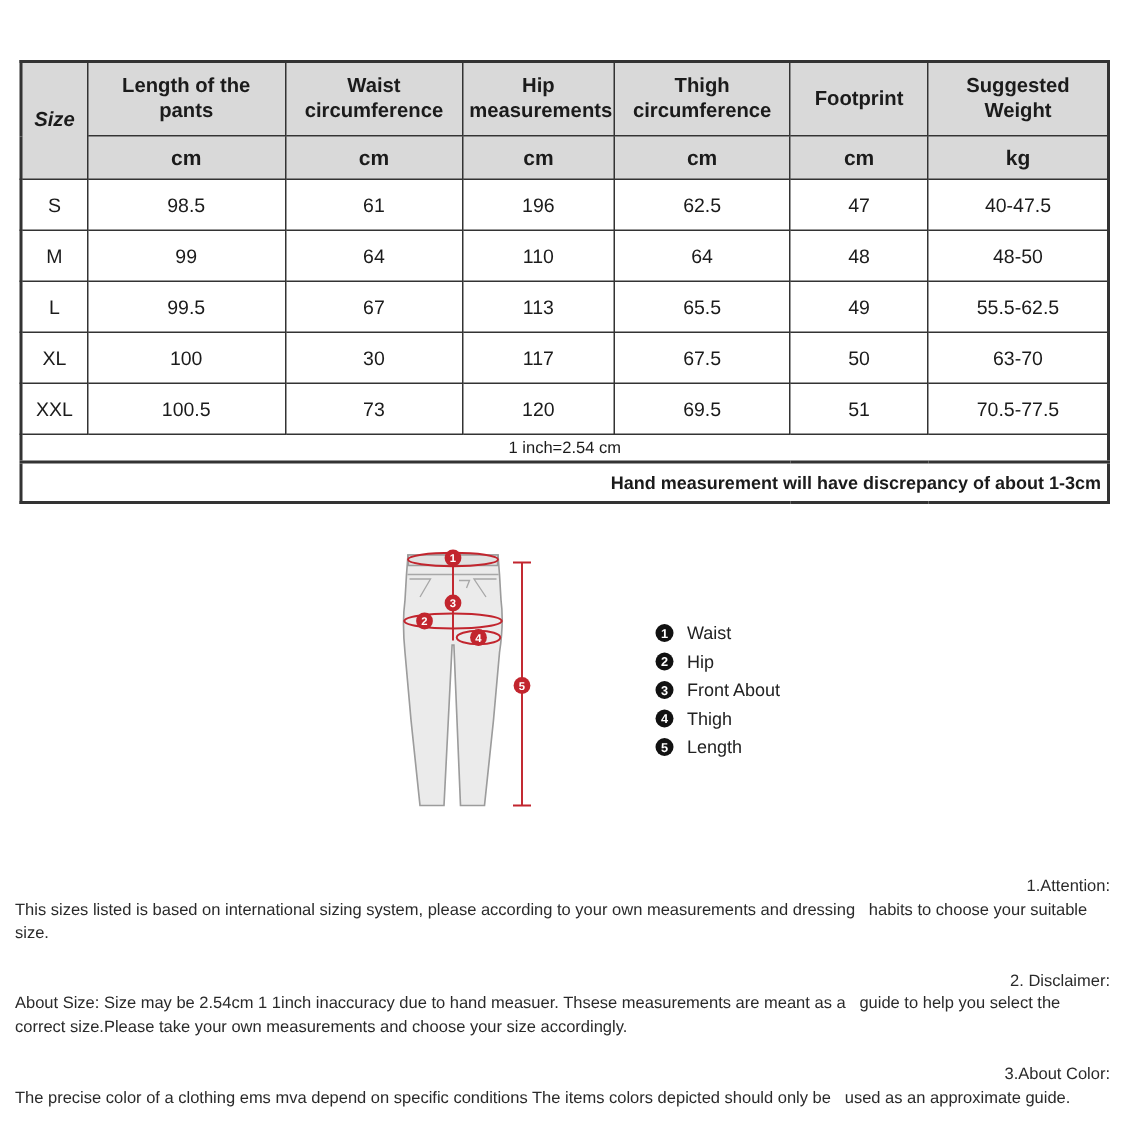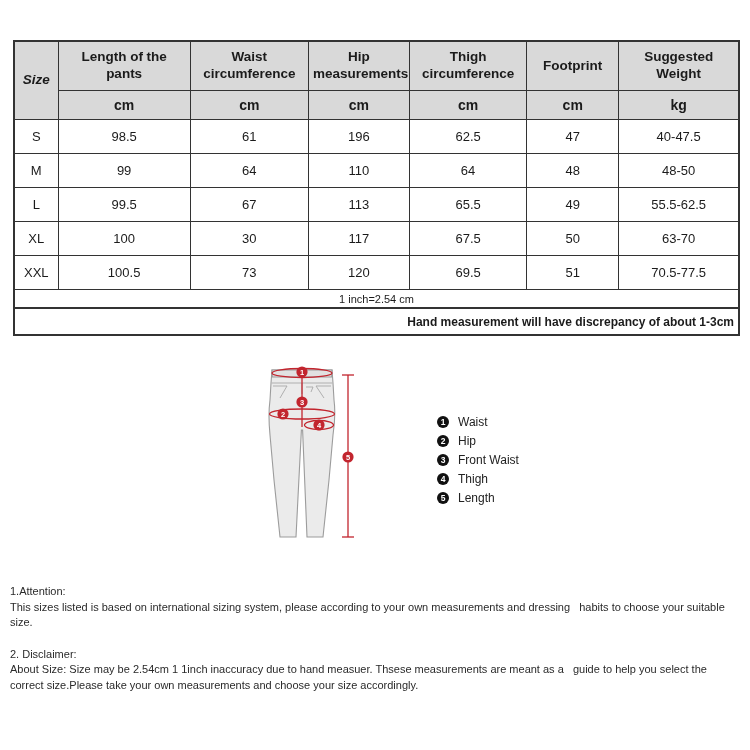--- a/index.html
+++ b/index.html
@@ -42,21 +42,21 @@
   .legend-num{
     width:12px;height:12px;border-radius:50%;background:var(--legend-marker);
     color:#fff;font-size:8.5px;font-weight:bold;
     display:inline-flex;align-items:center;justify-content:center;
     margin-right:9px;flex:0 0 12px;
   }
   .legend-label{font-size:12px;color:#222;}
   
   .notes{margin:16px 10px 0 10px;font-size:11px;line-height:15.5px;color:#2a2a2a;}
   .note{margin:0 0 16px 0;}
-  .note-heading{white-space:pre-wrap;}
+  .note-heading{white-space:pre-wrap;text-align:right;}
   .note-body{white-space:pre-wrap;}
 </style>
 </head>
 <body>
 
 <div class="table-wrap">
   <table class="size-chart">
     <colgroup>
       <col style="width:44px">
         <col style="width:132px">
@@ -184,21 +184,21 @@
       <div class="legend-item">
         <span class="legend-num">1</span>
         <span class="legend-label">Waist</span>
       </div>
       <div class="legend-item">
         <span class="legend-num">2</span>
         <span class="legend-label">Hip</span>
       </div>
       <div class="legend-item">
         <span class="legend-num">3</span>
-        <span class="legend-label">Front Waist</span>
+        <span class="legend-label">Front About</span>
       </div>
       <div class="legend-item">
         <span class="legend-num">4</span>
         <span class="legend-label">Thigh</span>
       </div>
       <div class="legend-item">
         <span class="legend-num">5</span>
         <span class="legend-label">Length</span>
       </div>
     </div>
@@ -206,13 +206,17 @@
 
 <div class="notes">
     <div class="note">
       <div class="note-heading">1.Attention:</div>
       <div class="note-body">This sizes listed is based on international sizing system, please according to your own measurements and dressing   habits to choose your suitable size.</div>
     </div>
     <div class="note">
       <div class="note-heading">2. Disclaimer:</div>
       <div class="note-body">About Size: Size may be 2.54cm 1 1inch inaccuracy due to hand measuer. Thsese measurements are meant as a   guide to help you select the correct size.Please take your own measurements and choose your size accordingly.</div>
     </div>
+    <div class="note">
+      <div class="note-heading">3.About Color:</div>
+      <div class="note-body">The precise color of a clothing ems mva depend on specific conditions The items colors depicted should only be   used as an approximate guide.</div>
+    </div>
   </div>
 
 </body></html>

